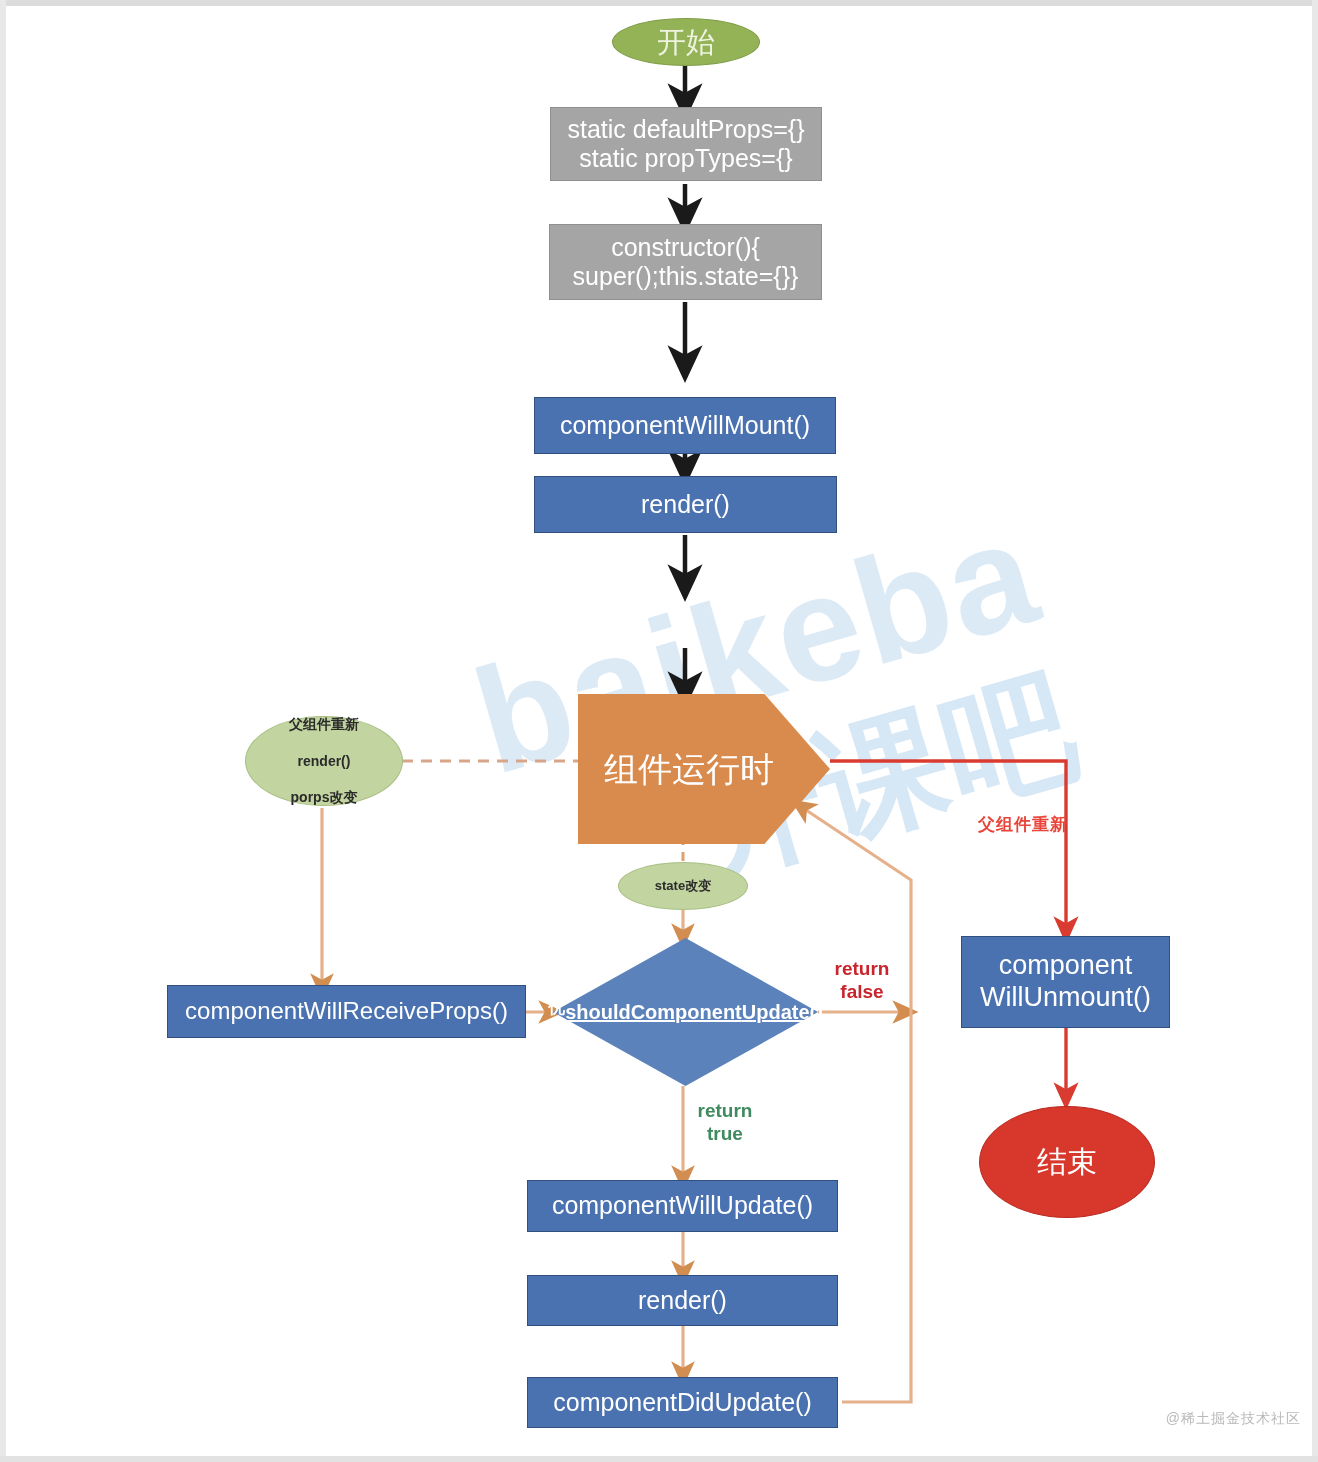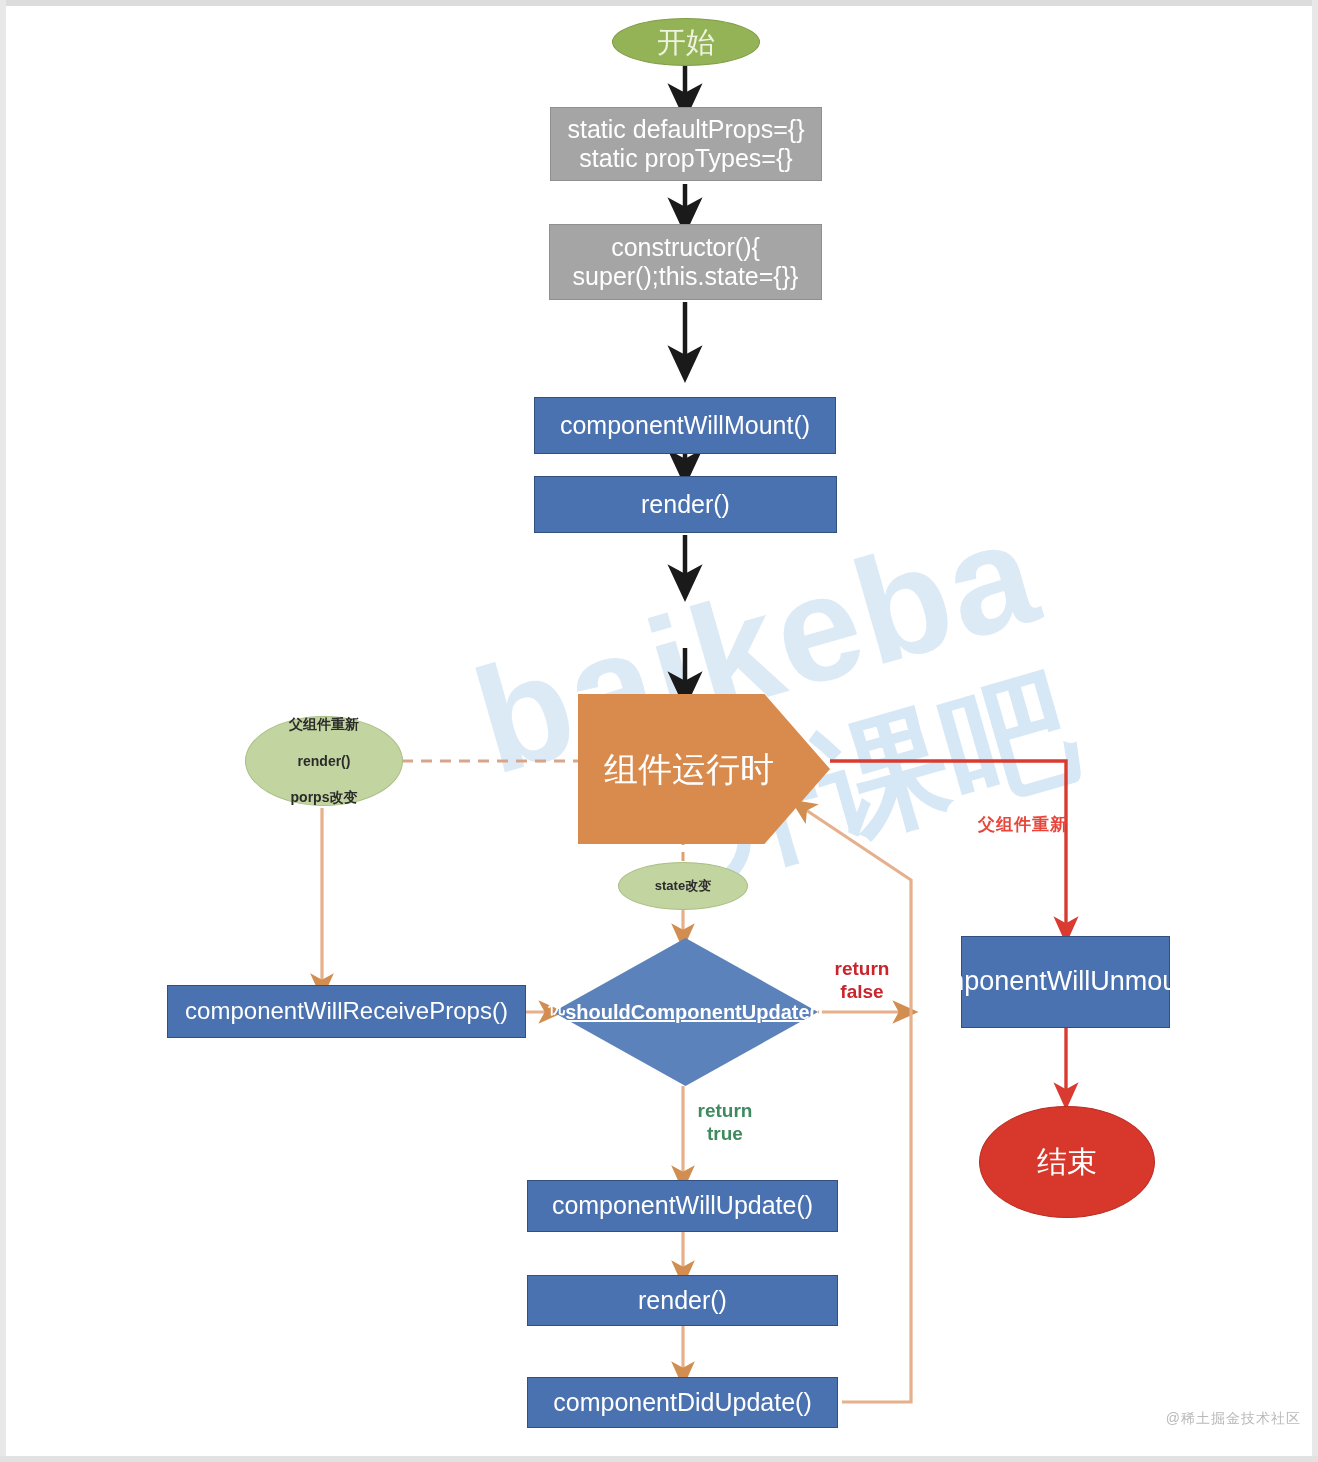--- a/index.html
+++ b/index.html
@@ -194,21 +194,21 @@
 
   <div class="n-diamond-wrap" style="left:553px;top:938px;width:265px;height:148px;">
     <div class="n-diamond"></div>
     <div class="n-diamond-label">
       <span class="dl-top">性能优化点</span>
       <span class="dl-body">shouldComponent</span>
       <span class="dl-body">Update()</span>
     </div>
   </div>
 
-  <div class="node n-blue-2" style="left:961px;top:936px;width:209px;height:92px;flex-direction:row;">
+  <div class="node n-blue-2" style="left:961px;top:936px;width:209px;height:92px;flex-direction:column;">
     <span>component</span>
     <span>WillUnmount()</span>
   </div>
 
   <div class="node n-blue" style="left:527px;top:1180px;width:311px;height:52px;">
     <span>componentWillUpdate()</span>
   </div>
 
   <div class="node n-end" style="left:979px;top:1106px;width:176px;height:112px;">
     <span>结束</span>

